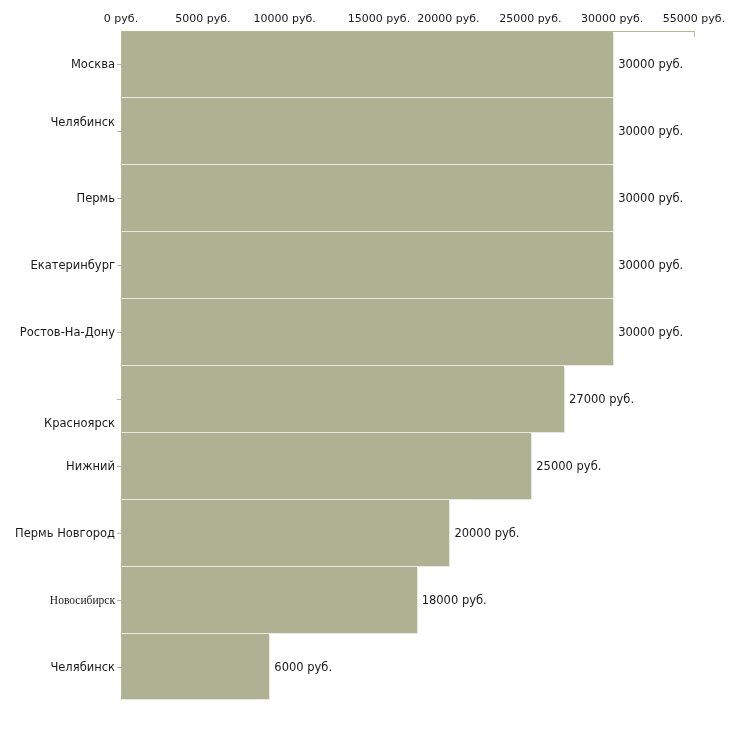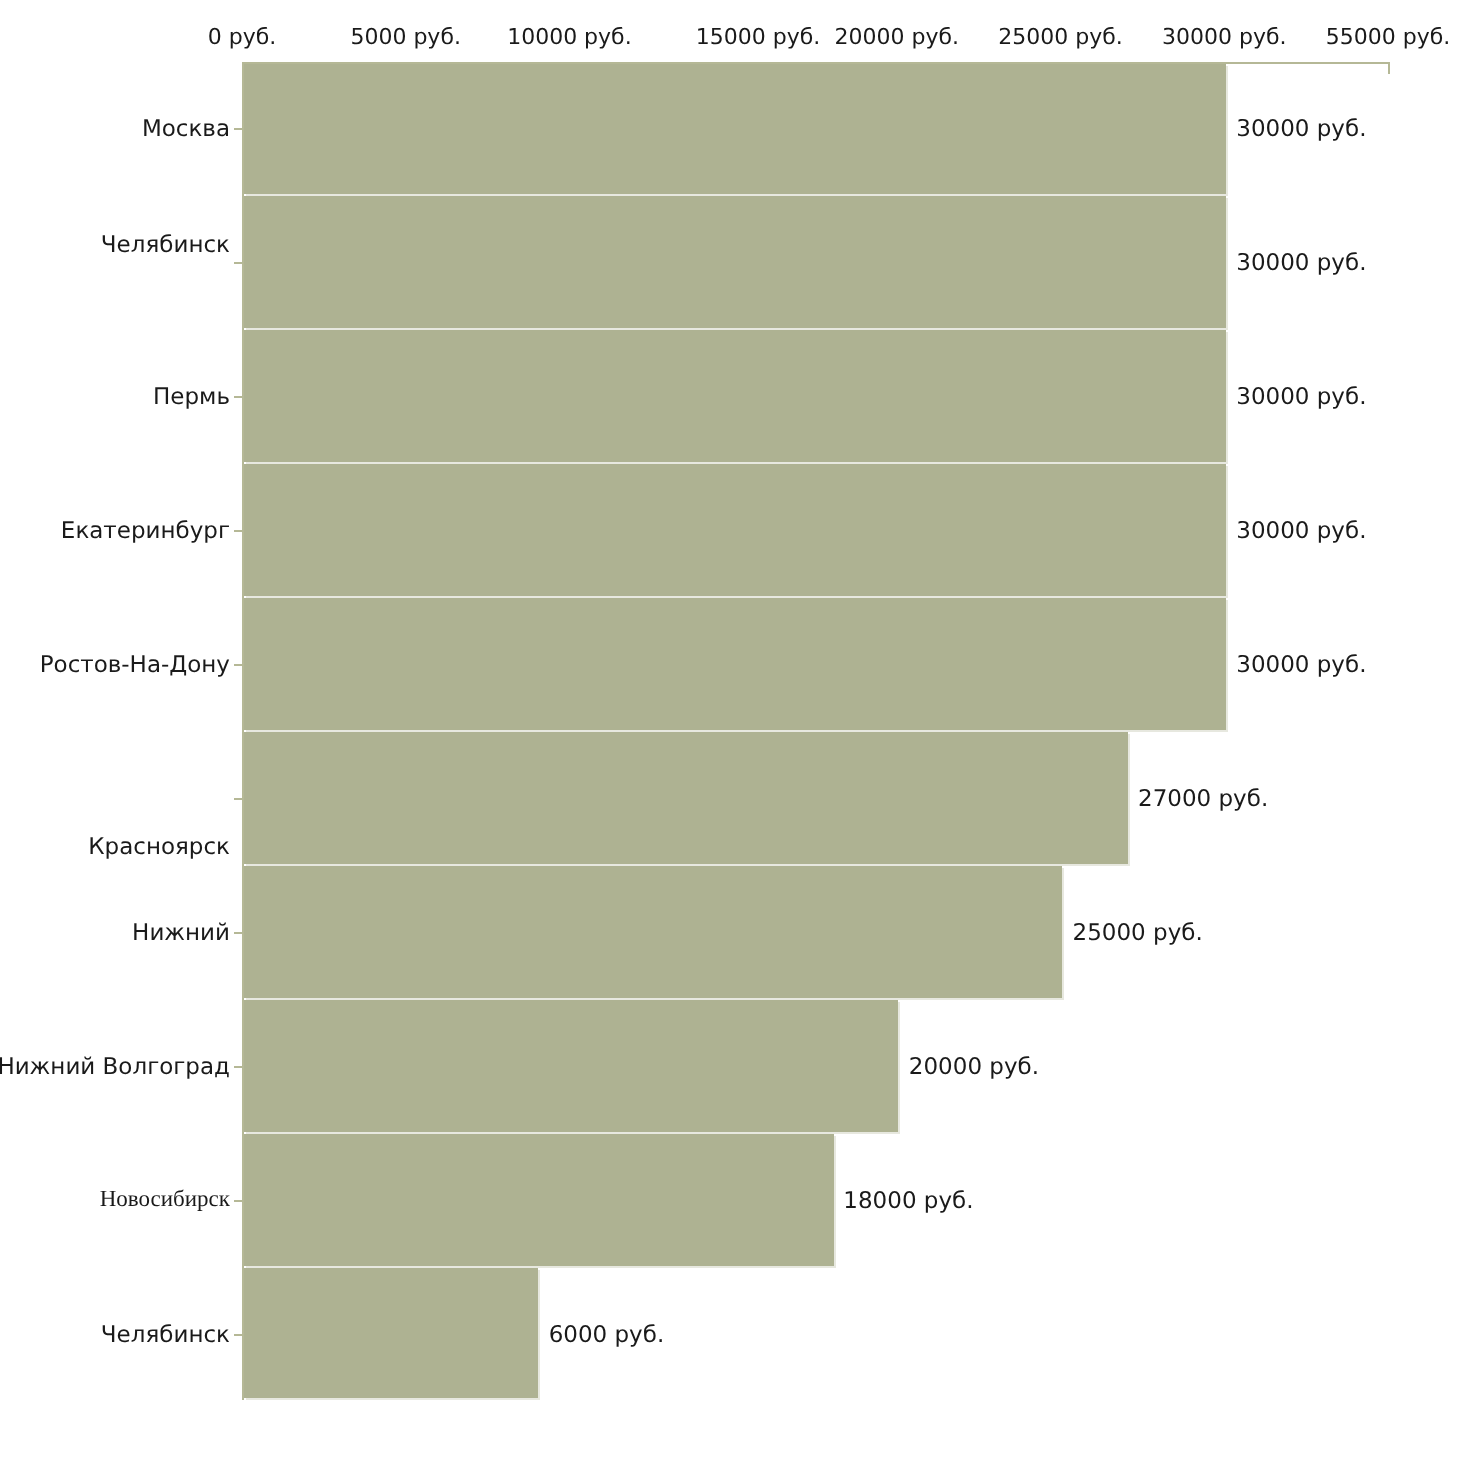--- a/index.html
+++ b/index.html
@@ -157,21 +157,21 @@
         <div class="cat-label" style="top: 198.25px;">Пермь</div>
         <div class="cat-tick" style="top: 265.15px;"></div>
         <div class="cat-label" style="top: 265.15px; text-align: center;">Екатеринбург</div>
         <div class="cat-tick" style="top: 332.05px;"></div>
         <div class="cat-label" style="top: 332.05px;">Ростов-На-Дону</div>
         <div class="cat-tick" style="top: 398.95px;"></div>
         <div class="cat-label" style="top: 423px;">Красноярск</div>
         <div class="cat-tick" style="top: 465.85px;"></div>
         <div class="cat-label" style="top: 465.85px;">Нижний</div>
         <div class="cat-tick" style="top: 532.75px;"></div>
-        <div class="cat-label" style="top: 532.75px;">Нижний Волгоград</div>
+        <div class="cat-label" style="top: 532.75px;">Пермь Новгород</div>
         <div class="cat-tick" style="top: 599.65px;"></div>
         <div class="cat-label" style="top: 599.65px; font-family: Liberation Serif, serif;">Новосибирск</div>
         <div class="cat-tick" style="top: 666.55px;"></div>
         <div class="cat-label" style="top: 666.55px;">Челябинск</div>
       </div>
 
   </div>
 </div>
 
 </body></html>

